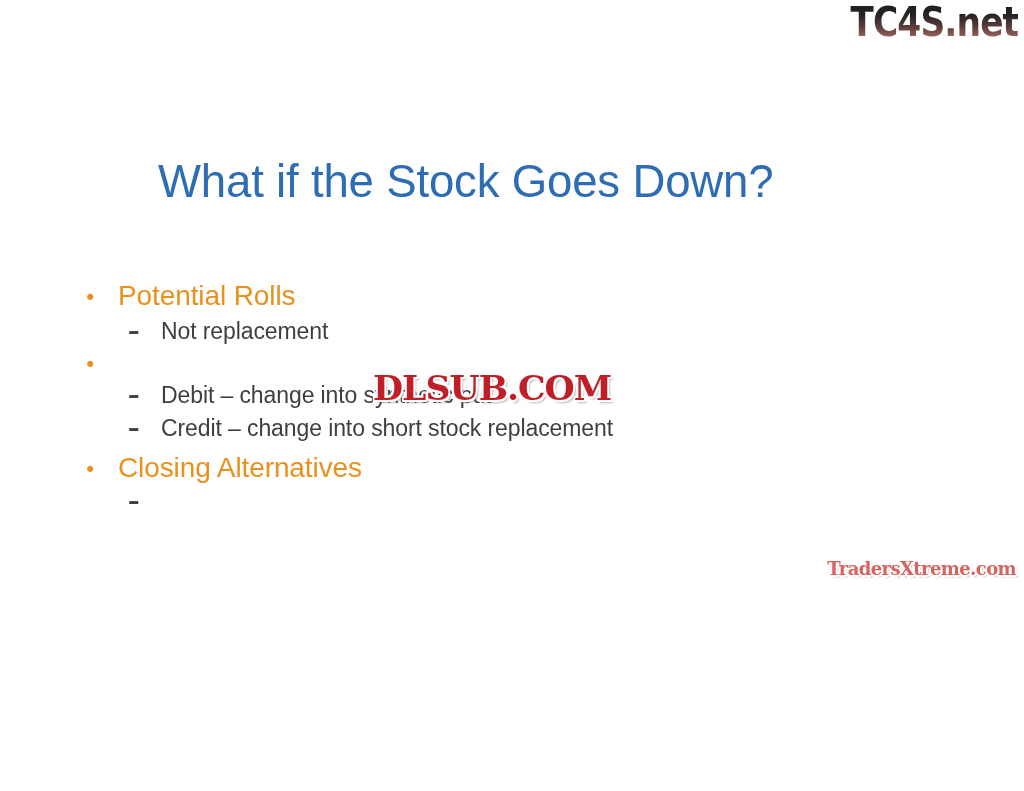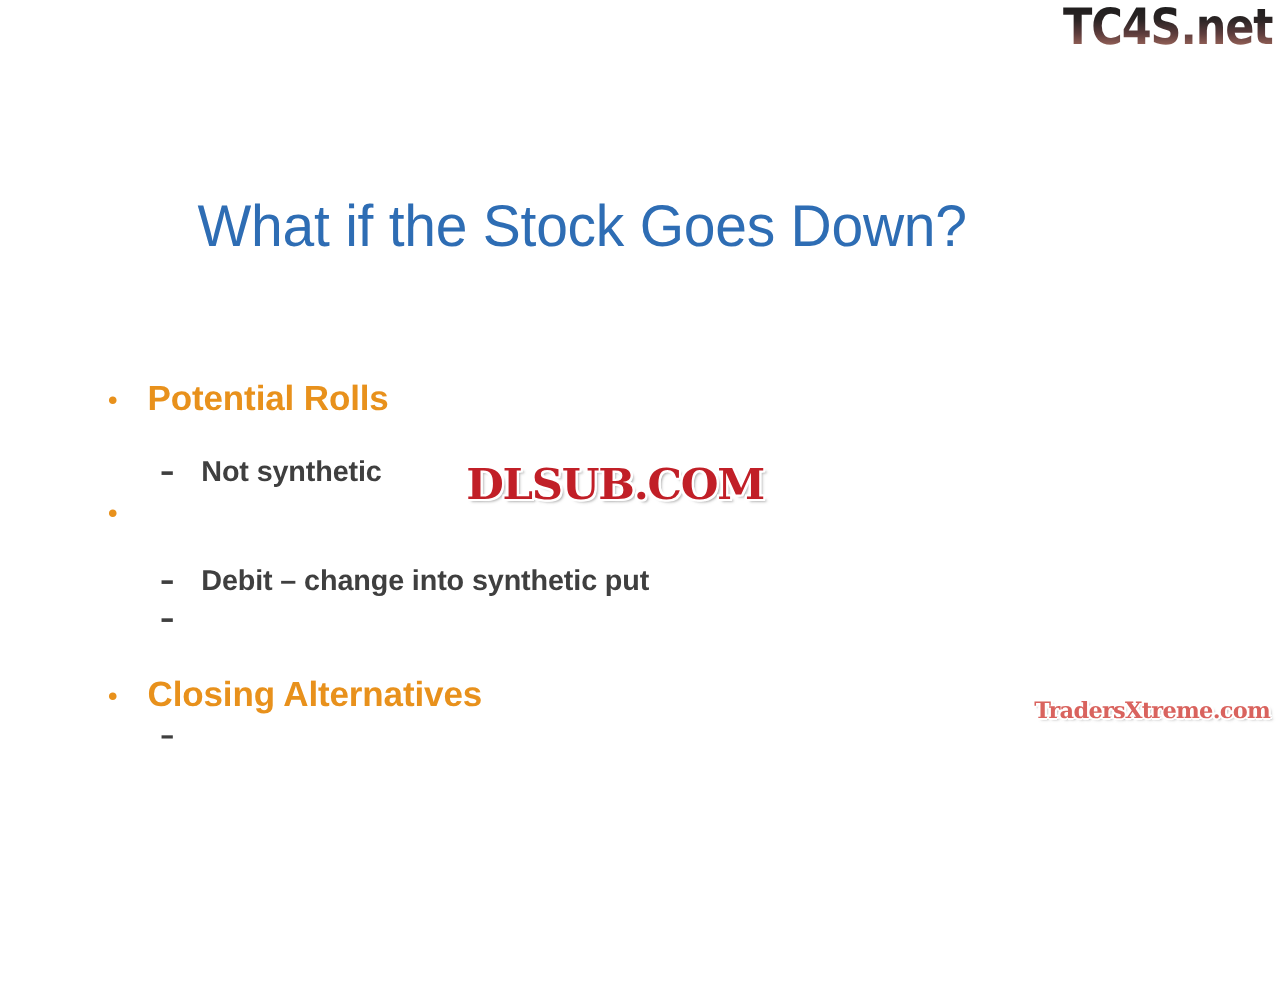--- a/index.html
+++ b/index.html
@@ -92,23 +92,22 @@
   }
   .lvl2 .marker {
     color: #3F3F3F;
     font-size: 23px;
     font-weight: bold;
     width: 33px;
     line-height: 1;
   }
   .txt {
     font-family: "Liberation Sans", sans-serif;
-    font-weight: bold;
+    font-weight: normal;
     letter-spacing: -0.1px;
-    margin-top: 23px;
   }
   .lvl1 .txt {
     color: #E8911C;
     font-size: 28px;
   }
   .lvl2 .txt {
     color: #3F3F3F;
     font-size: 23px;
   }
 
@@ -174,34 +173,35 @@
 
   <div id="body">
 
     <div class="row lvl1">
       <span class="marker">•</span>
       <span class="txt">Potential Rolls</span>
     </div>
 
     <div class="row lvl2">
       <span class="marker">–</span>
-      <span class="txt">Not synthetic</span>
+      <span class="txt">Not replacement</span>
     </div>
 
     <div class="row lvl1">
       <span class="marker">•</span>
     </div>
 
     <div class="row lvl2">
       <span class="marker">–</span>
       <span class="txt">Debit – change into synthetic put</span>
     </div>
 
     <div class="row lvl2">
       <span class="marker">–</span>
+      <span class="txt">Credit – change into short stock replacement</span>
     </div>
 
     <div class="row lvl1">
       <span class="marker">•</span>
       <span class="txt">Closing Alternatives</span>
     </div>
 
     <div class="row lvl2">
       <span class="marker">–</span>
     </div>

